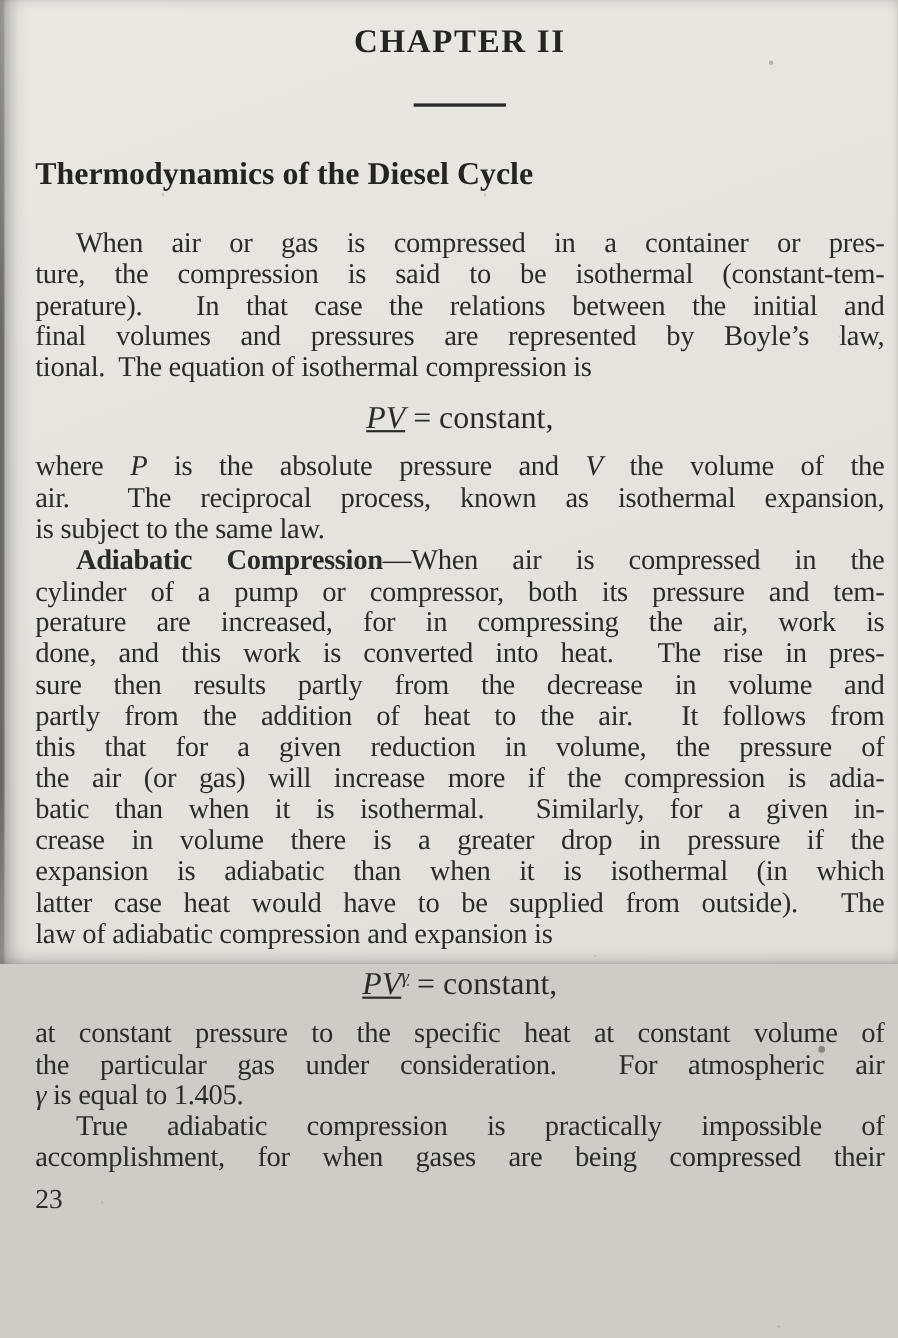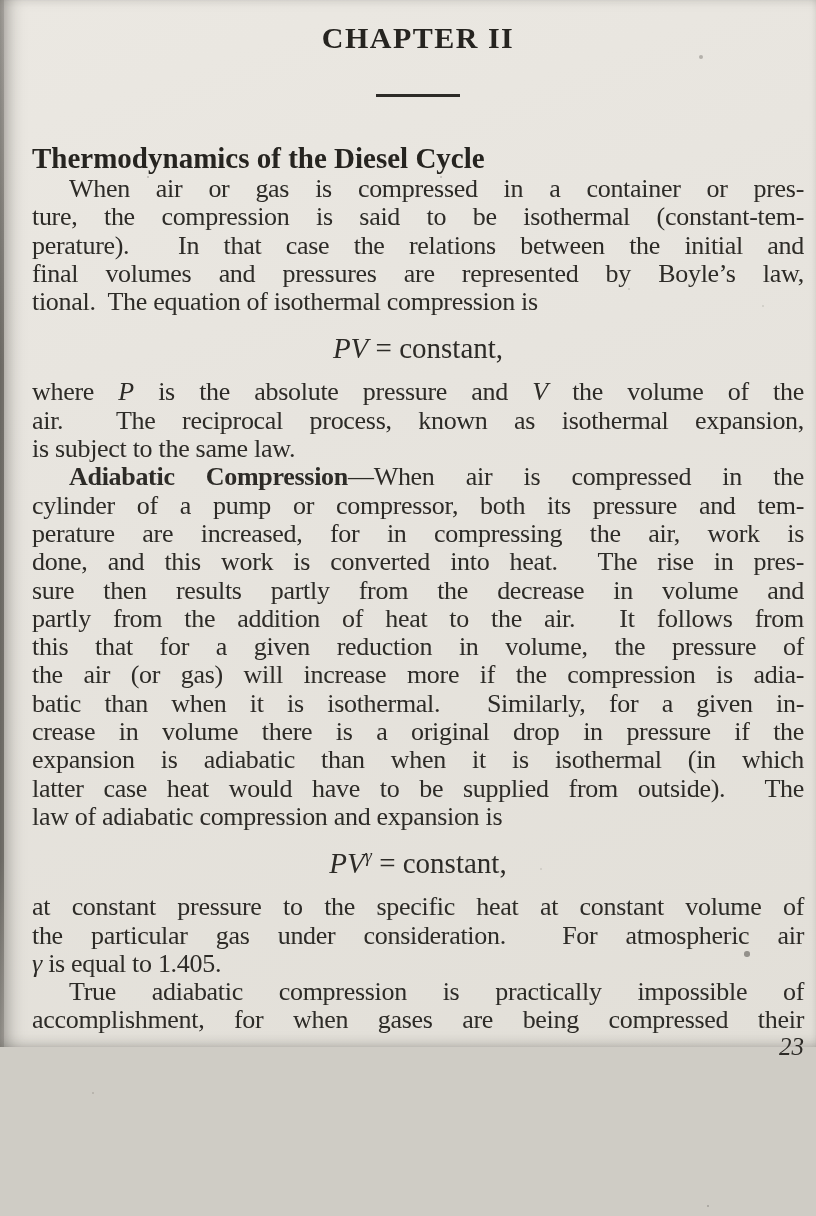--- a/index.html
+++ b/index.html
@@ -6,21 +6,21 @@
     margin: 0;
     padding: 0;
     width: 816px;
     height: 1216px;
     overflow: hidden;
     background: #cfccc5;
   }
   .page {
     position: relative;
     width: 816px;
-    height: 1047px;
+    height: 876px;
     box-sizing: border-box;
     padding: 0 12px 0 32px;
     background: linear-gradient(160deg, #ebe8e2 0%, #e7e4de 40%, #e2dfd8 100%);
     color: #2d2b27;
     font-family: "Liberation Serif", "DejaVu Serif", serif;
     box-shadow:
       inset 16px 0 20px -12px rgba(45, 43, 40, 0.55),
       inset -4px 0 10px -8px rgba(45, 43, 40, 0.22),
       inset 0 -9px 16px -11px rgba(45, 43, 40, 0.35),
       inset 0 6px 12px -10px rgba(45, 43, 40, 0.18);
@@ -73,50 +73,50 @@
   }
   .title {
     margin: 44px 0 0 0;
     text-align: left;
     font-size: 29px;
     line-height: 34px;
     font-weight: bold;
     color: #262420;
   }
   .body-text {
+    margin-top: 32px;
     font-size: 26px;
     letter-spacing: -0.3px;
   }
   .line {
     line-height: 28.3px;
     text-align: justify;
     text-align-last: justify;
     white-space: pre-wrap;
   }
   .line.indent { text-indent: 37px; }
   .line.end { text-align-last: left; }
   .equation {
     text-align: center;
     font-size: 29px;
     line-height: 32px;
     margin: 16px 0 14px 0;
     letter-spacing: 0;
   }
-  .equation i { font-style: italic; }
+  .equation i { font-style: italic; text-decoration: underline; }
   .equation sup {
     font-size: 0.62em;
     vertical-align: super;
     line-height: 0;
   }
   .pageno {
-    margin-top: 0;
-    text-align: right;
+    margin-top: 12px;
+    text-align: left;
     font-size: 25px;
     line-height: 24px;
-    font-style: italic;
   }
 </style>
 </head>
 <body>
 
 <div class="page">
   <div class="edge-strip"></div>
   <div class="specks"></div>
 
   <h1 class="chapter">CHAPTER II</h1>
@@ -137,21 +137,21 @@
       <div class="line end">is subject to the same law.</div>
       <div class="line indent"><b>Adiabatic Compression</b>—When air is compressed in the</div>
       <div class="line">cylinder of a pump or compressor, both its pressure and tem-</div>
       <div class="line">perature are increased, for in compressing the air, work is</div>
       <div class="line">done, and this work is converted into heat.  The rise in pres-</div>
       <div class="line">sure then results partly from the decrease in volume and</div>
       <div class="line">partly from the addition of heat to the air.  It follows from</div>
       <div class="line">this that for a given reduction in volume, the pressure of</div>
       <div class="line">the air (or gas) will increase more if the compression is adia-</div>
       <div class="line">batic than when it is isothermal.  Similarly, for a given in-</div>
-      <div class="line">crease in volume there is a original drop in pressure if the</div>
+      <div class="line">crease in volume there is a greater drop in pressure if the</div>
       <div class="line">expansion is adiabatic than when it is isothermal (in which</div>
       <div class="line">latter case heat would have to be supplied from outside).  The</div>
       <div class="line end">law of adiabatic compression and expansion is</div>
       <div class="equation"><i>PV</i><sup><i>γ</i></sup> <span>= constant,</span></div>
       <div class="line">at constant pressure to the specific heat at constant volume of</div>
       <div class="line">the particular gas under consideration.  For atmospheric air</div>
       <div class="line end"><i>γ</i> is equal to 1.405.</div>
       <div class="line indent">True adiabatic compression is practically impossible of</div>
       <div class="line">accomplishment, for when gases are being compressed their</div>
     </div>

